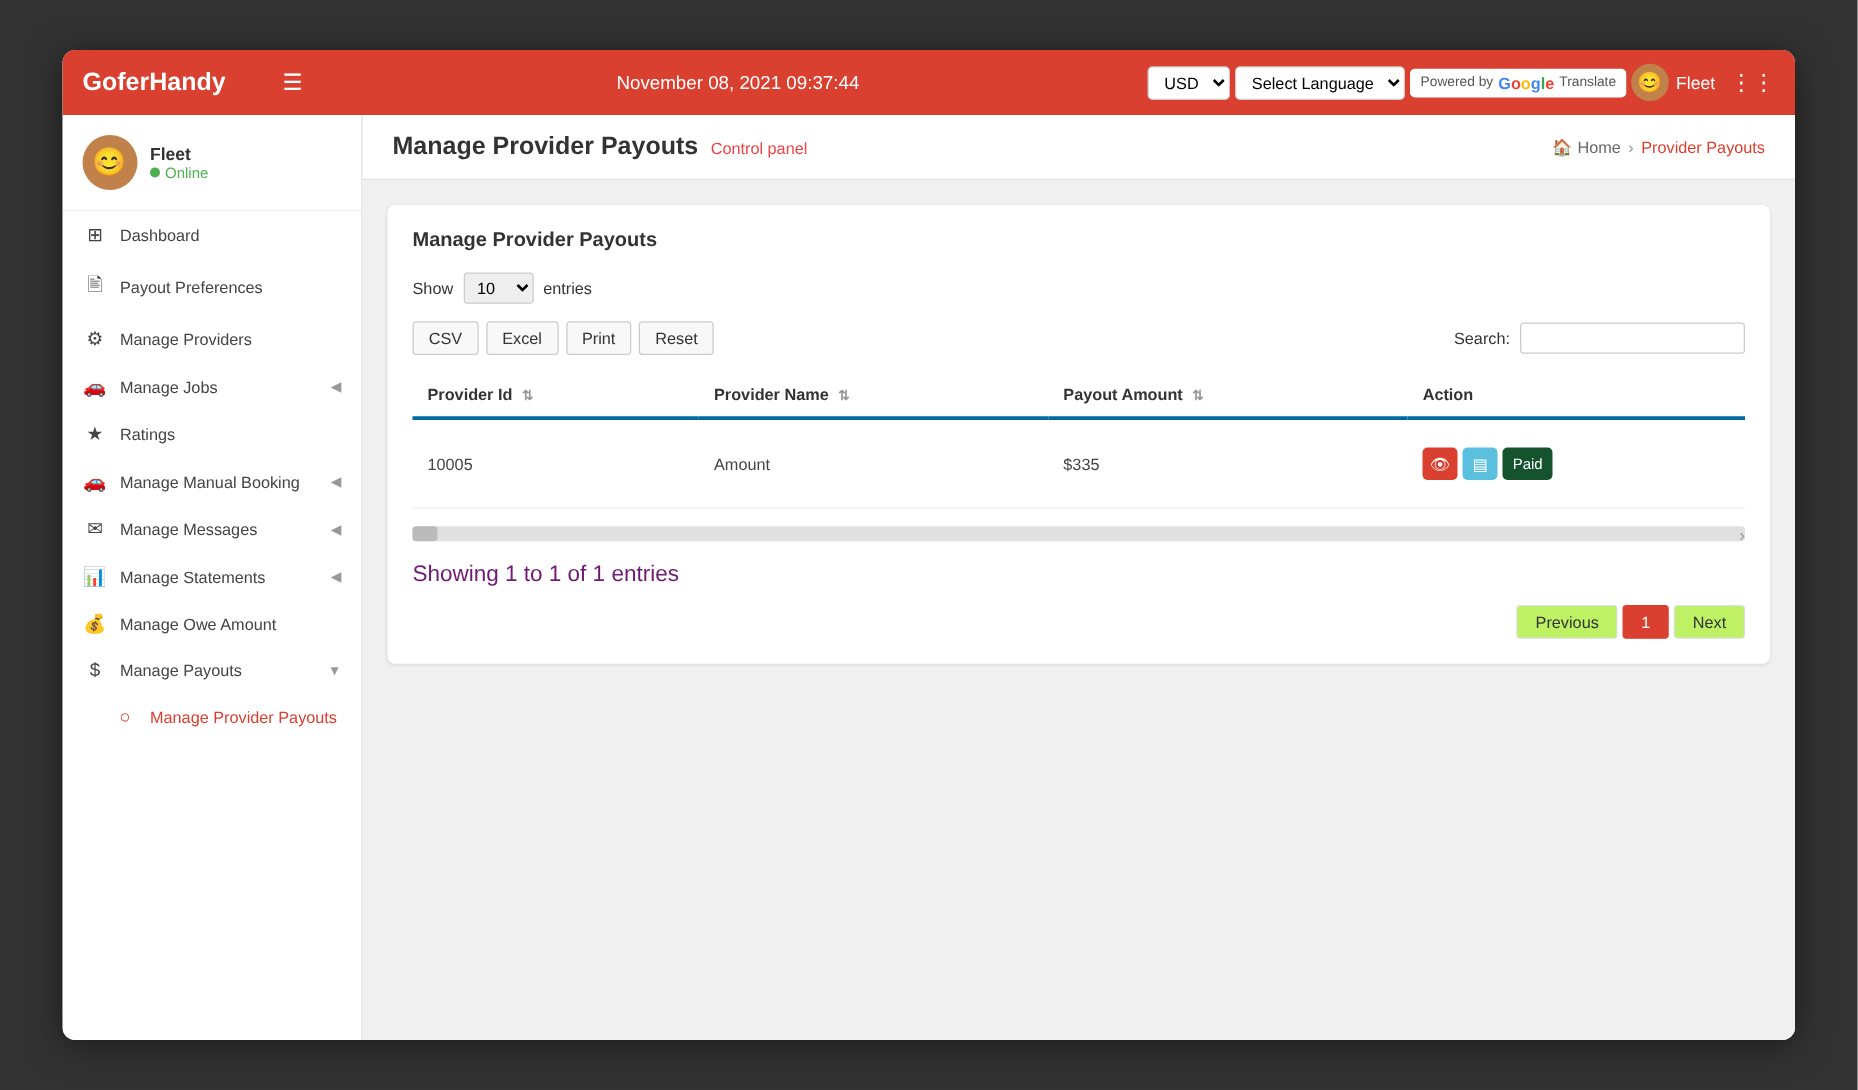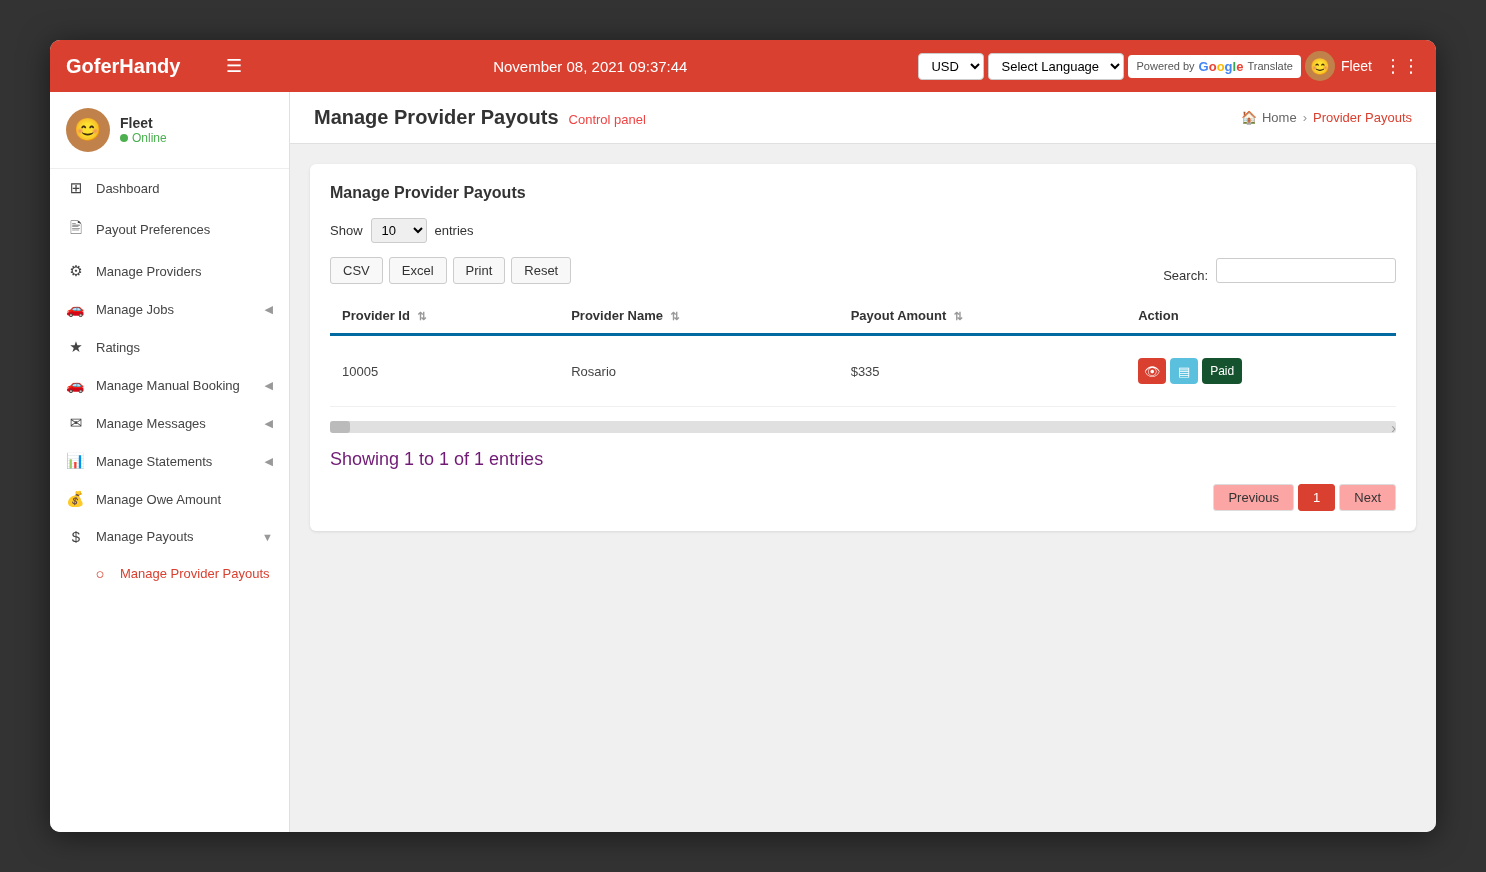--- a/index.html
+++ b/index.html
@@ -61,42 +61,42 @@
     .card-title { font-size: 16px; font-weight: 600; color: #333; margin-bottom: 16px; }
 
     .table-controls { display: flex; align-items: center; gap: 8px; margin-bottom: 14px; }
     .show-label { font-size: 13px; color: #333; }
     .entries-select { padding: 3px 6px; border: 1px solid #ccc; border-radius: 3px; font-size: 13px; }
     .entries-text { font-size: 13px; color: #333; }
 
     .export-buttons { display: flex; gap: 6px; margin-bottom: 14px; align-items: center; justify-content: space-between; }
     .export-btn-group { display: flex; gap: 6px; }
     .btn { padding: 5px 12px; border: 1px solid #ccc; border-radius: 3px; font-size: 13px; cursor: pointer; background: #f8f8f8; color: #333; }
-    .search-area { display: flex; align-items: flex-end; gap: 8px; }
+    .search-area { display: flex; align-items: center; gap: 8px; }
     .search-label { font-size: 13px; color: #333; }
     .search-input { padding: 4px 8px; border: 1px solid #ccc; border-radius: 3px; font-size: 13px; width: 180px; }
 
     table { width: 100%; border-collapse: collapse; font-size: 13px; }
     thead th { color: #333; font-weight: 600; padding: 10px 12px; border-bottom: 3px solid #0369a1; text-align: left; white-space: nowrap; }
     thead th .sort-icon { display: inline-block; margin-left: 4px; color: #999; font-size: 11px; }
     tbody td { padding: 22px 12px; border-bottom: 1px solid #f0f0f0; color: #444; }
     .scroll-track { background: #e0e0e0; height: 12px; border-radius: 3px; position: relative; }
     .scroll-thumb { background: #bbb; height: 12px; border-radius: 3px; width: 20px; position: absolute; left: 0; }
     .scroll-arrow-right { position: absolute; right: 0; top: -1px; font-size: 14px; color: #999; }
 
     .table-info { font-size: 18px; color: #701a75; margin: 10px 0; }
 
     .action-buttons { display: flex; gap: 4px; align-items: center; }
     .action-btn { width: 28px; height: 26px; border-radius: 4px; display: flex; align-items: center; justify-content: center; cursor: pointer; font-size: 13px; border: none; }
     .action-btn.view { background: #d94030; color: #fff; }
     .action-btn.history { background: #5bc0de; color: #fff; }
     .action-btn.paid { background: #14532d; color: #fff; font-size: 12px; padding: 0 8px; width: auto; }
 
     .pagination { display: flex; align-items: center; justify-content: flex-end; gap: 4px; margin-top: 14px; }
-    .page-btn { padding: 5px 14px; border: 1px solid #ddd; border-radius: 3px; font-size: 13px; cursor: pointer; background: #fca5a5; color: #333; }
+    .page-btn { padding: 5px 14px; border: 1px solid #ddd; border-radius: 3px; font-size: 13px; cursor: pointer; background: #bef264; color: #333; }
     .page-btn.active { background: #d94030; color: #fff; border-color: #d94030; }
   </style>
 </head>
 <body>
 
 <div class="window">
 
   <div class="header">
     <span class="header-brand">GoferHandy</span>
     <span class="header-menu-icon">☰</span>
@@ -245,21 +245,21 @@
                 </th>
                 <th>
                   Payout Amount <span class="sort-icon">⇅</span>
                 </th>
                 <th>Action</th>
               </tr>
             </thead>
             <tbody>
               <tr>
                 <td>10005</td>
-                <td>Rosario</td>
+                <td>Amount</td>
                 <td>$335</td>
                 <td>
                   <div class="action-buttons">
                     <button class="action-btn view" title="View">👁</button>
                     <button class="action-btn history" title="History">▤</button>
                     <button class="action-btn paid">Paid</button>
                   </div>
                 </td>
               </tr>
             </tbody>

